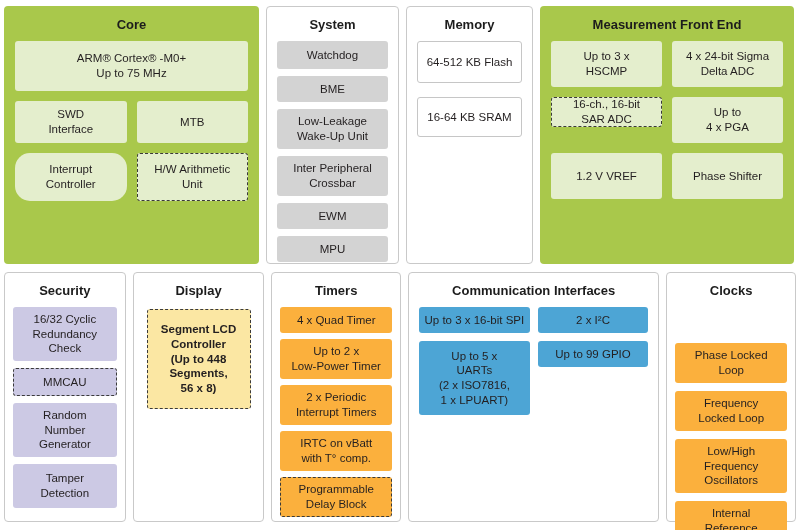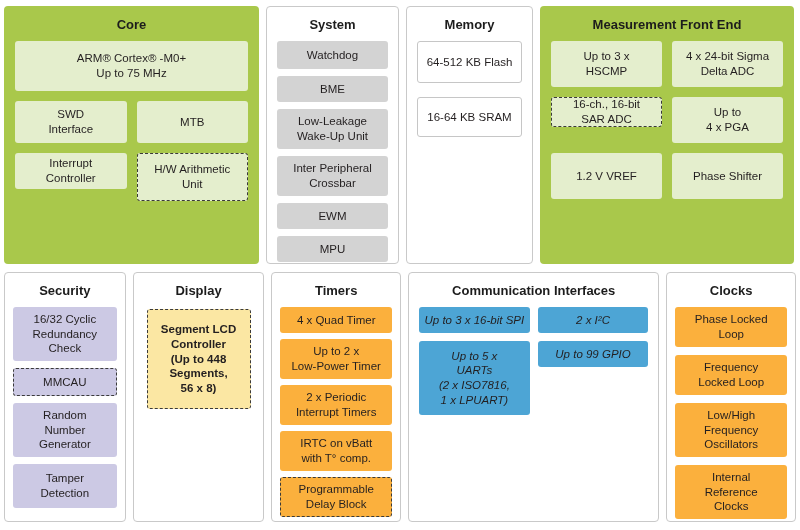--- a/index.html
+++ b/index.html
@@ -21,42 +21,42 @@
     border-radius:3px; padding:2px 4px;
   }
   .dashed { border:1px dashed #3a3a3a; }
 
   .b-pale   { background:var(--paleGreen,#e4eecd); }
   .b-gray   { background:var(--gray,#d3d3d3); }
   .b-white  { background:#ffffff; border:1px solid #c6c6c6; }
   .b-lav    { background:var(--lavender,#ccc9e4); }
   .b-yellow { background:var(--yellow,#fbe7a3);font-weight:bold; }
   .b-orange { background:var(--orange,#fbb03d); }
-  .b-blue   { background:var(--blue,#4da5d5);font-style:italic; }
+  .b-blue   { background:var(--blue,#4da5d5); }
 
   .grid2 { display:grid; grid-template-columns:1fr 1fr; gap:10px; }
   .stack > .block { margin-bottom:7px; }
   .stack > .block:last-child { margin-bottom:0; }
 </style>
 </head>
 <body>
 
 <div class="page">
 
   <div class="row top">
 
     <div class="card green" style="width:255px;height:258px;">
       <div class="card-title">Core</div>
       <div class="block b-pale" style="height:50px;margin-bottom:10px;">ARM® Cortex® -M0+
 Up to 75 MHz</div>
       <div class="grid2">
         <div class="block b-pale" style="height:42px;">SWD
 Interface</div>
         <div class="block b-pale" style="height:42px;">MTB</div>
-        <div class="block b-pale" style="height:36px;">Interrupt
+        <div class="block b-pale" style="height:48px;border-radius:15px;">Interrupt
 Controller</div>
         <div class="block b-pale dashed" style="height:48px;">H/W Arithmetic
 Unit</div>
       </div>
     </div>
 
     <div class="card stack" style="width:133px;height:258px;">
       <div class="card-title">System</div>
       <div class="block b-gray" style="height:28px;">Watchdog</div>
       <div class="block b-gray" style="height:26px;">BME</div>
@@ -137,21 +137,21 @@
         <div class="block b-blue" style="height:74px;">Up to 5 x
 UARTs
 (2 x ISO7816,
 1 x LPUART)</div>
         <div class="block b-blue" style="height:26px;">Up to 99 GPIO</div>
       </div>
     </div>
 
     <div class="card stack" style="width:130px;height:250px;padding-left:8px;padding-right:8px;">
       <div class="card-title">Clocks</div>
-      <div class="block b-orange" style="height:40px;margin-bottom:8px;">Phase Locked
+      <div class="block b-orange" style="height:40px;margin-bottom:8px;margin-top:36px;">Phase Locked
 Loop</div>
       <div class="block b-orange" style="height:40px;margin-bottom:8px;">Frequency
 Locked Loop</div>
       <div class="block b-orange" style="height:54px;margin-bottom:8px;">Low/High
 Frequency
 Oscillators</div>
       <div class="block b-orange" style="height:54px;">Internal
 Reference
 Clocks</div>
     </div>

